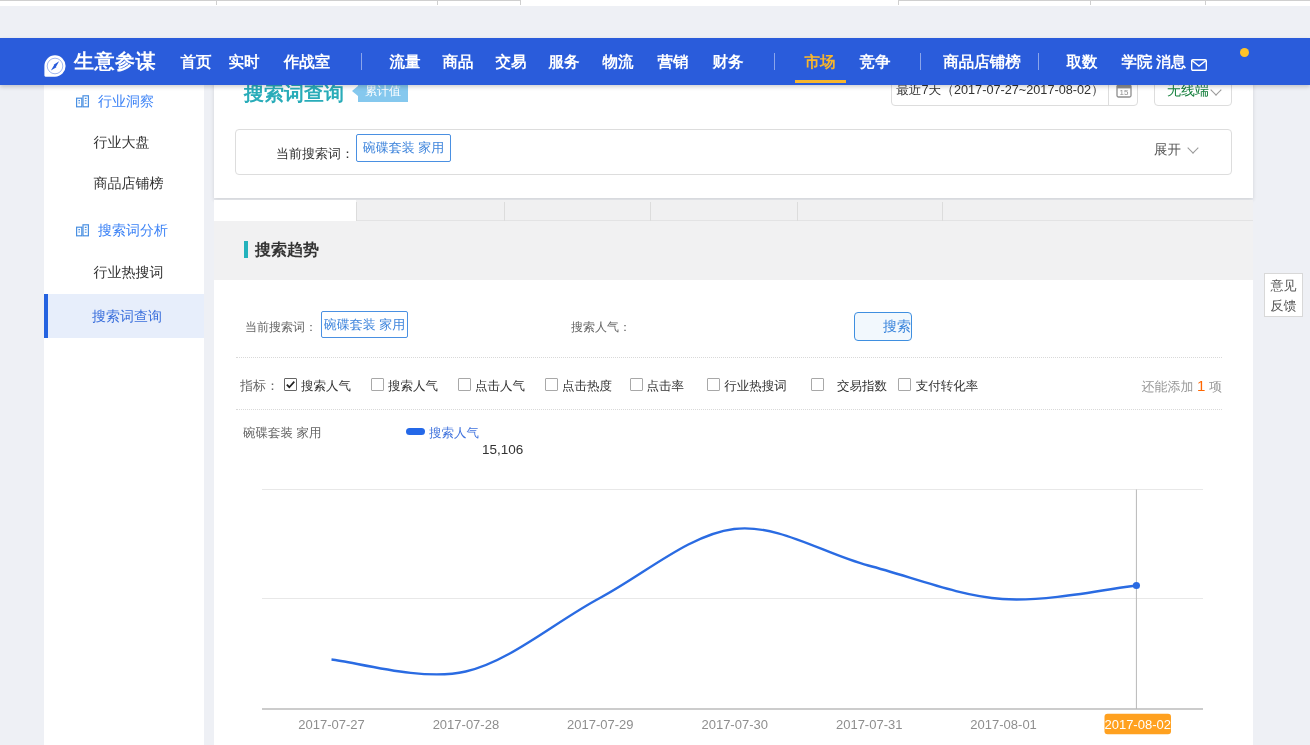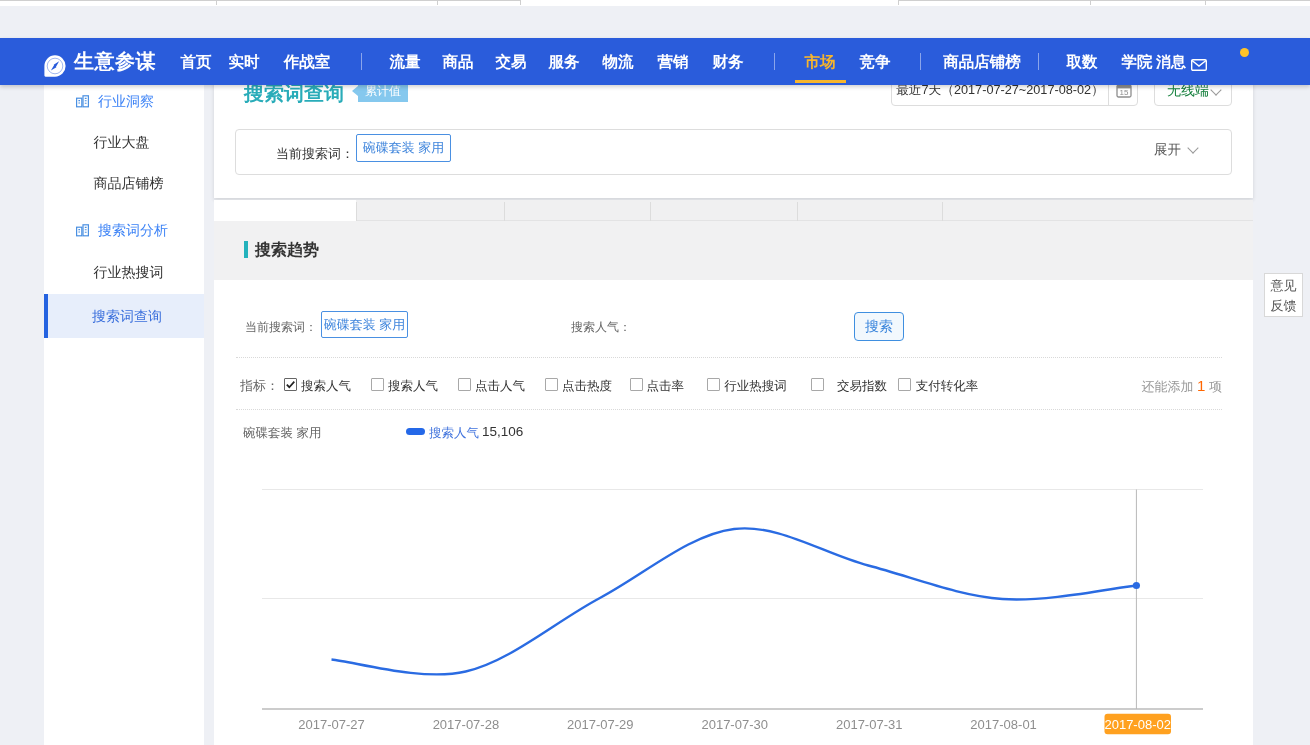--- a/index.html
+++ b/index.html
@@ -53,32 +53,32 @@
 
 #band { left:214px; top:221px; width:1039px; height:59px; background:#f1f1f2; }
 #band .bar { position:absolute; left:30px; top:20px; width:4px; height:17px; background:#24b2bc; }
 #band .tt { position:absolute; left:41px; top:19px; font-size:16px; font-weight:700; color:#333; }
 
 #pbody { left:214px; top:280px; width:1039px; height:465px; background:#fff; }
 #pbody .lab { position:absolute; font-size:12px; color:#666; }
 #pbody .kw1 { left:107px; top:31px; width:87px; height:27px; line-height:25px; }
 #searchin { position:absolute; left:432px; top:32px; width:202px; height:27px; border:1px solid #ccc; border-radius:4px; background:#fff; }
 #searchin .ph { position:absolute; left:29px; top:5px; font-size:13.5px; color:#b5b5b5; }
-#searchbtn { position:absolute; left:640px; top:32px; width:50px; height:29px; border:1px solid #3f8fe0; border-radius:4px; background:#f2f8fd; color:#3a85dc; font-size:14px; text-align:center; line-height:27px; }
+#searchbtn { position:absolute; left:640px; top:32px; width:58px; height:29px; border:1px solid #3f8fe0; border-radius:4px; background:#f2f8fd; color:#3a85dc; font-size:14px; text-align:right; line-height:27px; }
 .dots { position:absolute; left:22px; width:986px; border-top:1px dotted #d9d9d9; }
 .cb { position:absolute; top:97.5px; width:13px; height:13px; border:1px solid #a8a8a8; border-radius:1px; background:#fff; }
 .cbl { position:absolute; top:98px; font-size:12.5px; color:#333; }
 #cbk { font-size:12px; line-height:12px; text-align:center; color:#111; font-weight:700; border-color:#666; }
 #addmore { position:absolute; top:97px; right:31px; font-size:13px; color:#999; }
 #addmore b { color:#f60; font-size:15px; font-weight:400; }
 #legend { position:absolute; left:0px; top:142px; width:1039px; height:20px; }
 #legend .n { position:absolute; left:29px; top:3px; font-size:12.5px; color:#666; }
 #legend .pill { position:absolute; left:192px; top:6px; width:19px; height:7px; border-radius:4px; background:#2468e8; }
 #legend .s { position:absolute; left:215px; top:3px; font-size:12.5px; color:#4073dd; }
-#legend .v { position:absolute; left:268px; top:2px; font-size:13.5px; color:#333; }
+#legend .v { position:absolute; left:268px; top:20px; font-size:13.5px; color:#333; }
 
 #feedback { left:1264px; top:273px; width:39px; height:44px; background:#fff; border:1px solid #d8d8d8; font-size:13px; color:#555; text-align:center; line-height:20px; padding-top:2px; }
 </style>
 </head>
 <body>
 <div id="topstrip" class="abs">
   <div class="seg" style="left:0;width:520px"></div>
   <div class="seg" style="left:898px;width:412px"></div>
   <div class="tick" style="left:216px"></div>
   <div class="tick" style="left:437px"></div>

